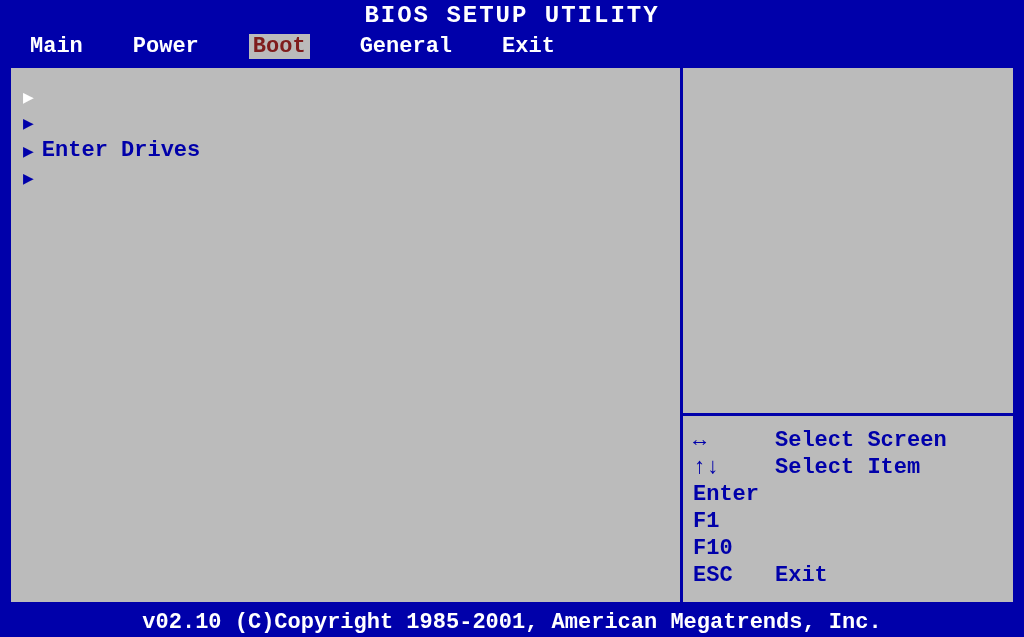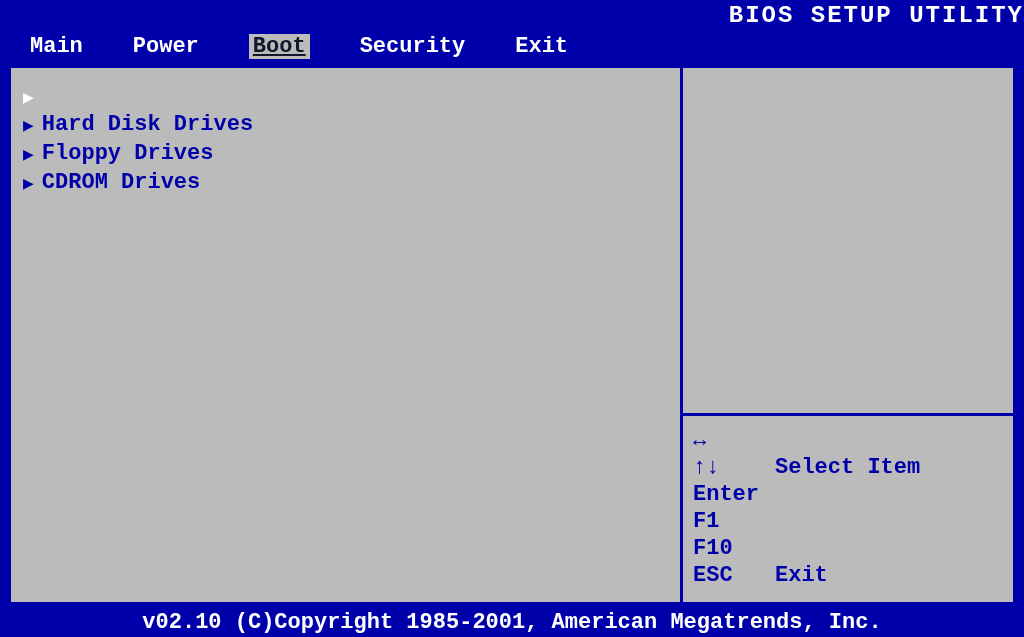--- a/index.html
+++ b/index.html
@@ -13,42 +13,41 @@
       font-size: 22px;
       background: #0000aa;
       width: 1024px;
       height: 637px;
       overflow: hidden;
       color: #0000aa;
     }
     .title-bar {
       background: #0000aa;
       color: #ffffff;
-      text-align: right;
+      text-align: center;
       padding: 2px 0;
       font-size: 24px;
       letter-spacing: 2px;
     }
     .menu-bar {
       background: #0000aa;
       color: #ffffff;
       display: flex;
       padding: 3px 30px 6px 30px;
       gap: 50px;
       font-size: 22px;
     }
     .menu-item {
       color: #ffffff;
       cursor: pointer;
     }
     .menu-item.selected {
       background: #bbbbbb;
-      color: #0f172a;
+      color: #7f1d1d;
       padding: 0 4px;
-      text-decoration: underline;
     }
     .main-area {
       background: #bbbbbb;
       margin: 0 8px;
       height: 540px;
       display: flex;
       border: 3px solid #0000aa;
     }
     .left-panel {
       flex: 1;
@@ -110,47 +109,46 @@
 <body>
 
 <div class="title-bar">
   <span>BIOS SETUP UTILITY</span>
 </div>
 
 <div class="menu-bar">
   <span class="menu-item">Main</span>
   <span class="menu-item">Power</span>
   <span class="menu-item selected">Boot</span>
-  <span class="menu-item">Security</span>
+  <span class="menu-item">General</span>
   <span class="menu-item">Exit</span>
 </div>
 
 <div class="main-area">
   <div class="left-panel">
     <div class="menu-option highlighted">
       <span class="arrow">▶</span>
     </div>
     <div class="menu-option">
       <span class="arrow">▶</span>
-      <span>Hard Disk Drives</span>
     </div>
     <div class="menu-option">
       <span class="arrow">▶</span>
-      <span>Floppy Drives</span>
+      <span>Enter Drives</span>
     </div>
     <div class="menu-option">
       <span class="arrow">▶</span>
-      <span>CDROM Drives</span>
     </div>
   </div>
   <div class="right-panel">
     <div class="right-top"></div>
     <div class="right-bottom">
       <div class="help-row">
         <span class="help-key">↔</span>
+        <span class="help-desc">Select Screen</span>
       </div>
       <div class="help-row">
         <span class="help-key">↑↓</span>
         <span class="help-desc">Select Item</span>
       </div>
       <div class="help-row">
         <span class="help-key">Enter</span>
       </div>
       <div class="help-row">
         <span class="help-key">F1</span>

